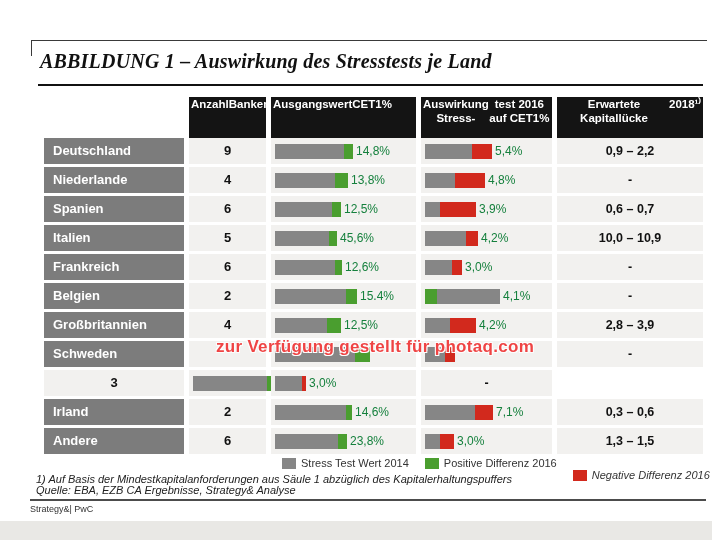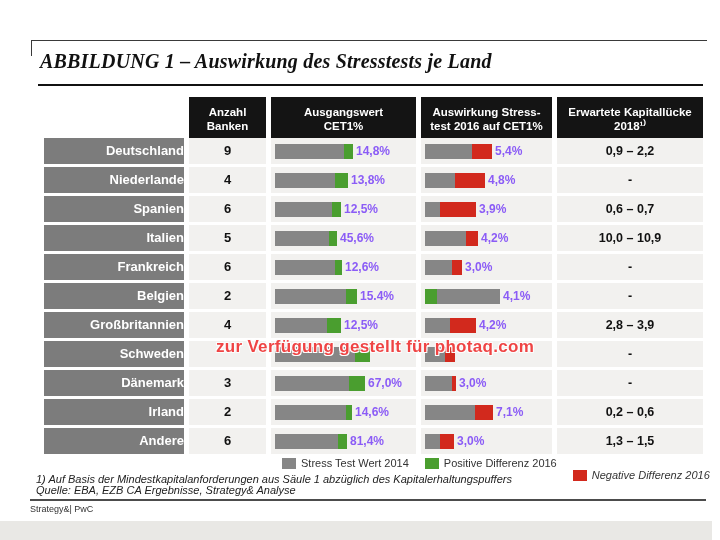--- a/index.html
+++ b/index.html
@@ -9,32 +9,32 @@
                 border-top:1.5px solid #3a3a3a;border-left:1.5px solid #3a3a3a;}
   .title{position:absolute;left:40px;top:50px;width:660px;
          font-family:"Liberation Serif",serif;font-weight:bold;font-style:italic;
          font-size:20px;color:#111;letter-spacing:.2px;}
   .title-underline{position:absolute;left:38px;top:84px;width:665px;height:2px;background:#111;}
 
   .grid-row{display:grid;grid-template-columns:140px 77px 145px 131px 146px;column-gap:5px;}
 
   .thead{position:absolute;left:44px;top:97px;width:659px;}
   .th{background:#141414;color:#fff;font-weight:bold;font-size:11.5px;line-height:14px;
-      text-align:center;display:flex;flex-direction:column;justify-content:center;
+      text-align:center;display:flex;flex-direction:row;
       height:44px;padding:0 2px;box-sizing:border-box;}
 
   .tbody{position:absolute;left:44px;top:138px;width:659px;}
   .tbody .grid-row{height:26px;margin-bottom:3px;}
-  .cell{background:#f2f1ef;height:26px;box-sizing:border-box;text-align:right;}
+  .cell{background:#f2f1ef;height:26px;box-sizing:border-box;}
   .country{background:#7c7c7c;color:#fff;font-weight:bold;font-size:13px;line-height:26px;
            padding-left:9px;}
   .banks{font-weight:bold;font-size:13px;color:#111;text-align:center;line-height:26px;}
   .barcell{display:flex;align-items:center;padding-left:4px;}
   .seg{height:15px;flex:0 0 auto;}
-  .bar-label{font-weight:bold;font-size:12px;color:#8b5cf6;margin-left:3px;white-space:nowrap;}
+  .bar-label{font-weight:normal;font-size:12px;color:#15803d;margin-left:3px;white-space:nowrap;}
   .gap{font-weight:bold;font-size:12.5px;color:#111;text-align:center;line-height:26px;}
 
   .legend{position:absolute;left:282px;top:457px;display:flex;gap:16px;align-items:flex-start;}
   .legend-item{display:flex;align-items:center;gap:5px;font-size:11px;color:#333;white-space:nowrap;}
   .legend-item.shift-down{margin-top:12px;font-style:italic;}
   .swatch{width:14px;height:11px;flex:0 0 auto;}
 
   .footnotes{position:absolute;left:36px;top:474px;font-style:italic;font-size:11px;
              line-height:11px;color:#222;}
   .bottom-rule{position:absolute;left:30px;top:499px;width:676px;height:2px;background:#4c4c4c;}
@@ -197,21 +197,20 @@
         </div>
       <div class="cell barcell">
           <div class="seg" style="width: 20px; background: rgb(134, 134, 134);"></div>
           <div class="seg" style="width: 10px; background: rgb(210, 41, 29);"></div>
           <span class="bar-label"></span>
         </div>
       <div class="cell gap">-</div>
     </div>
 
     <div class="grid-row">
-      <div class="cell country">Dänemark</div>
       <div class="cell banks">3</div>
       <div class="cell barcell">
           <div class="seg" style="width: 74px; background: rgb(134, 134, 134);"></div>
           <div class="seg" style="width: 16px; background: rgb(74, 158, 47);"></div>
           <span class="bar-label">67,0%</span>
         </div>
       <div class="cell barcell">
           <div class="seg" style="width: 27px; background: rgb(134, 134, 134);"></div>
           <div class="seg" style="width: 4px; background: rgb(210, 41, 29);"></div>
           <span class="bar-label">3,0%</span>
@@ -225,30 +224,30 @@
       <div class="cell barcell">
           <div class="seg" style="width: 71px; background: rgb(134, 134, 134);"></div>
           <div class="seg" style="width: 6px; background: rgb(74, 158, 47);"></div>
           <span class="bar-label">14,6%</span>
         </div>
       <div class="cell barcell">
           <div class="seg" style="width: 50px; background: rgb(134, 134, 134);"></div>
           <div class="seg" style="width: 18px; background: rgb(210, 41, 29);"></div>
           <span class="bar-label">7,1%</span>
         </div>
-      <div class="cell gap">0,2 – 0,6</div>
+      <div class="cell gap">0,3 – 0,6</div>
     </div>
 
     <div class="grid-row">
       <div class="cell country">Andere</div>
       <div class="cell banks">6</div>
       <div class="cell barcell">
           <div class="seg" style="width: 63px; background: rgb(134, 134, 134);"></div>
           <div class="seg" style="width: 9px; background: rgb(74, 158, 47);"></div>
-          <span class="bar-label">81,4%</span>
+          <span class="bar-label">23,8%</span>
         </div>
       <div class="cell barcell">
           <div class="seg" style="width: 15px; background: rgb(134, 134, 134);"></div>
           <div class="seg" style="width: 14px; background: rgb(210, 41, 29);"></div>
           <span class="bar-label">3,0%</span>
         </div>
       <div class="cell gap">1,3 – 1,5</div>
     </div>
   </div>
 

